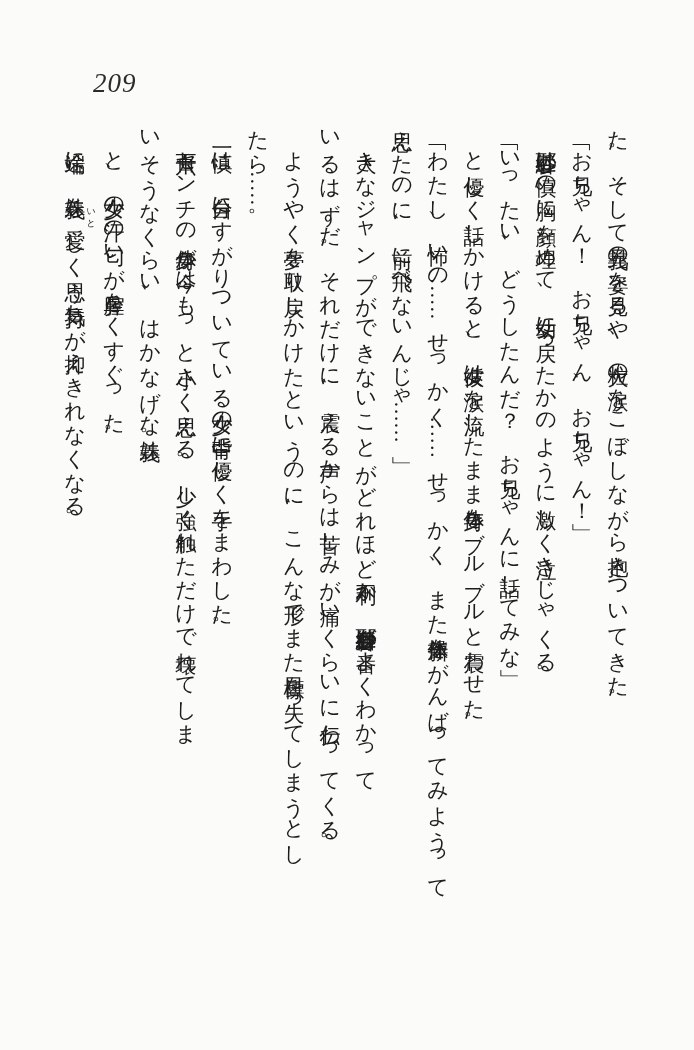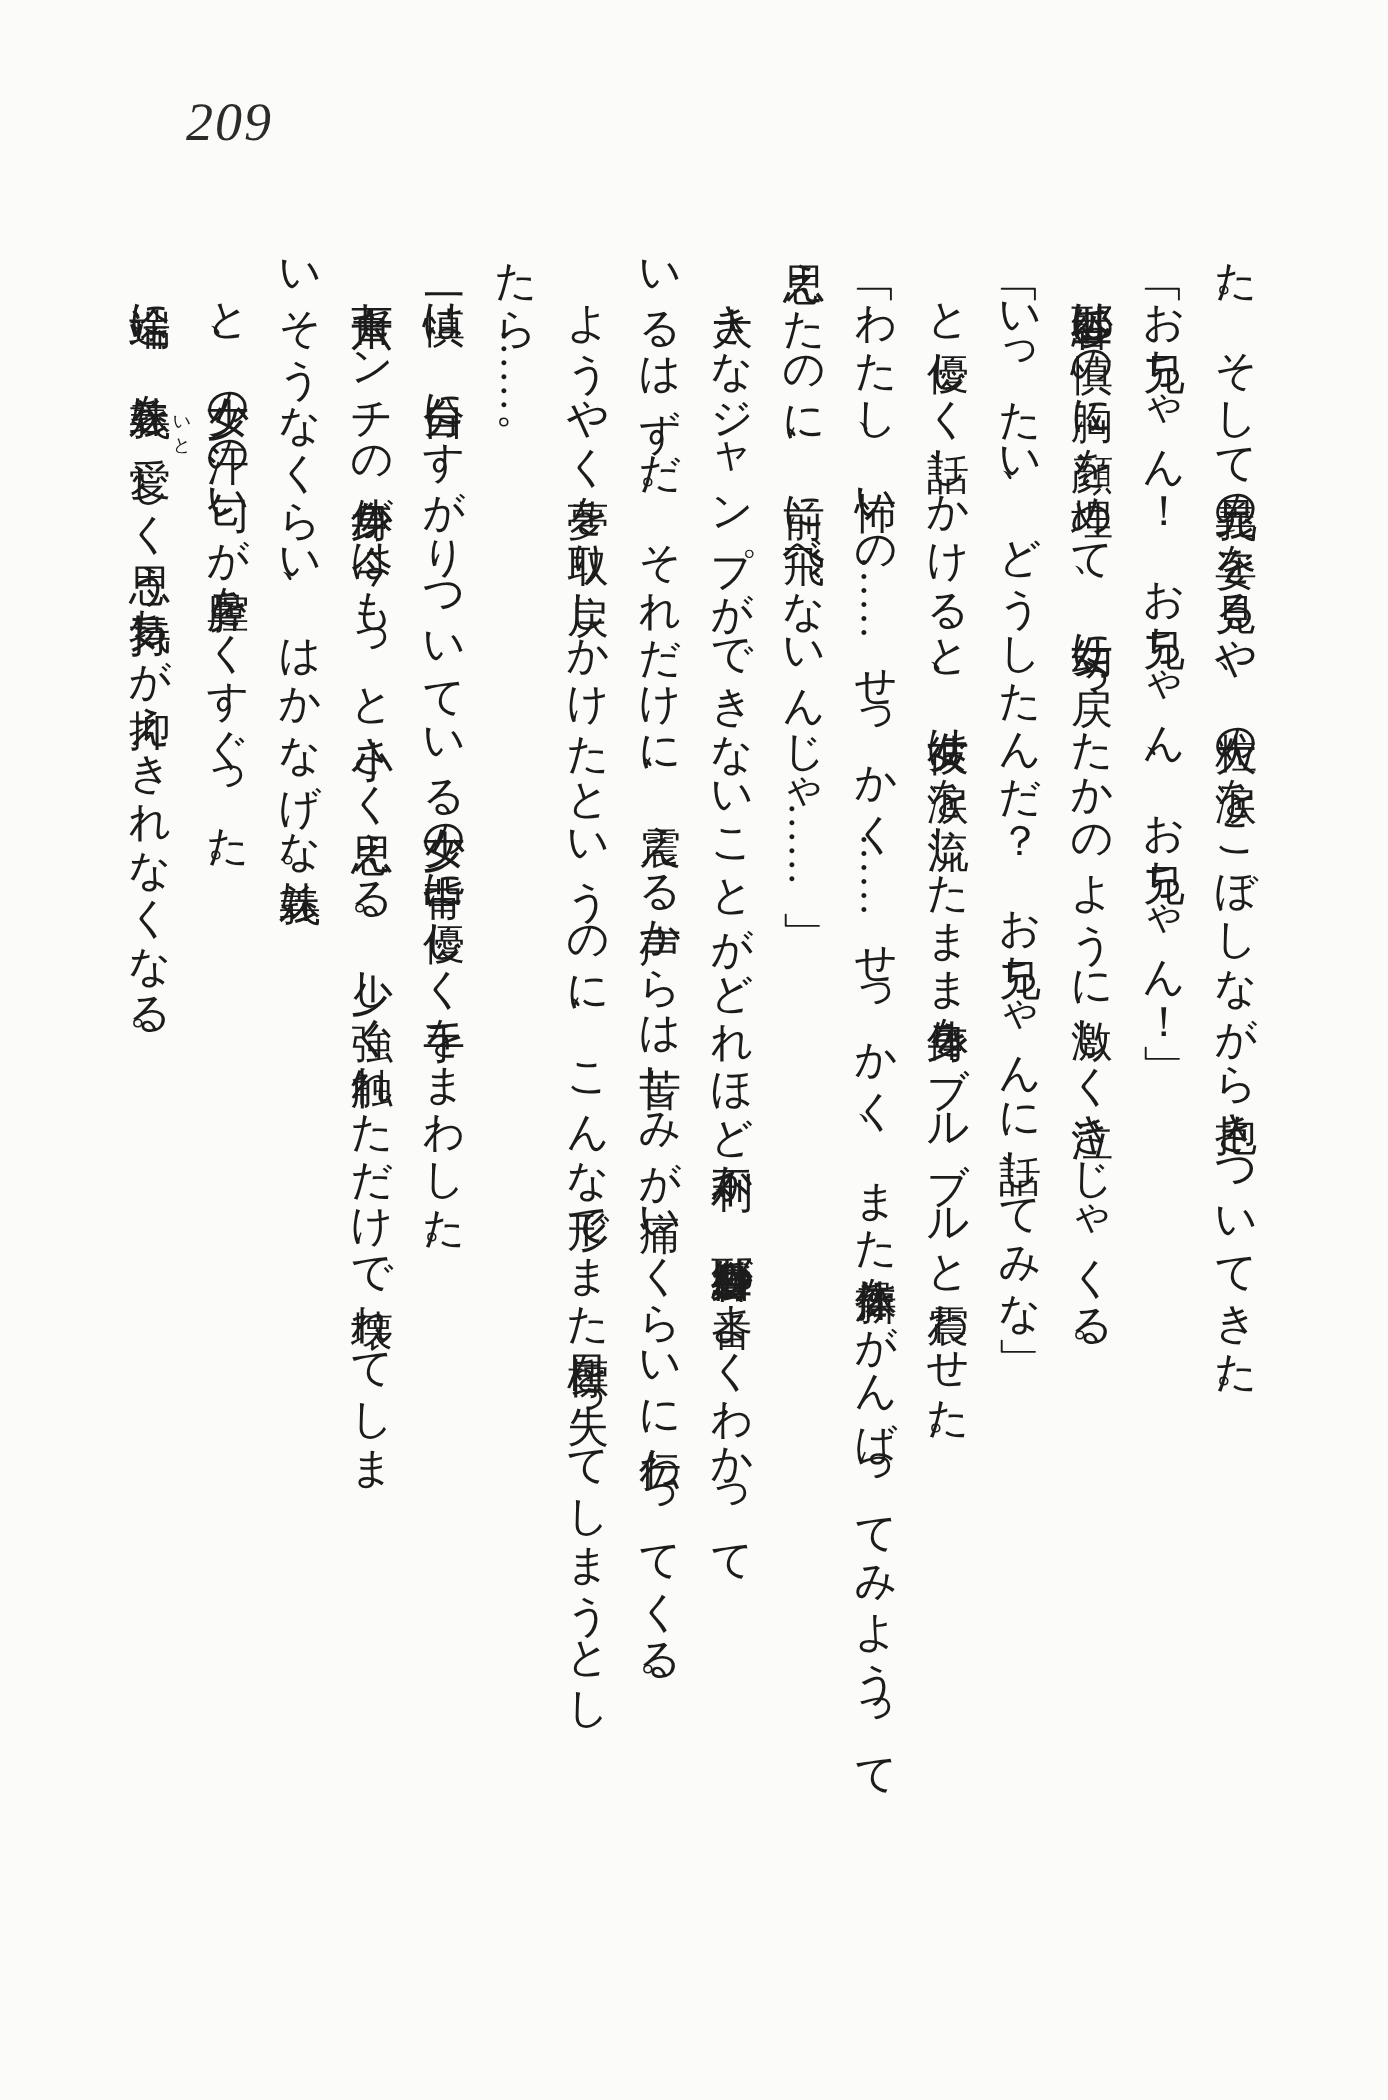--- a/index.html
+++ b/index.html
@@ -13,21 +13,21 @@
   .page {
     position: relative;
     width: 694px;
     height: 1050px;
     background: #fbfbf9;
     overflow: hidden;
   }
   .page-number {
     position: absolute;
     left: 93px;
-    top: 46px;
+    top: 68px;
     font-style: italic;
     font-size: 27px;
     letter-spacing: 1px;
     color: #2b2b2b;
   }
   .text-block {
     position: absolute;
     top: 116px;
     right: 58px;
     height: 820px;

